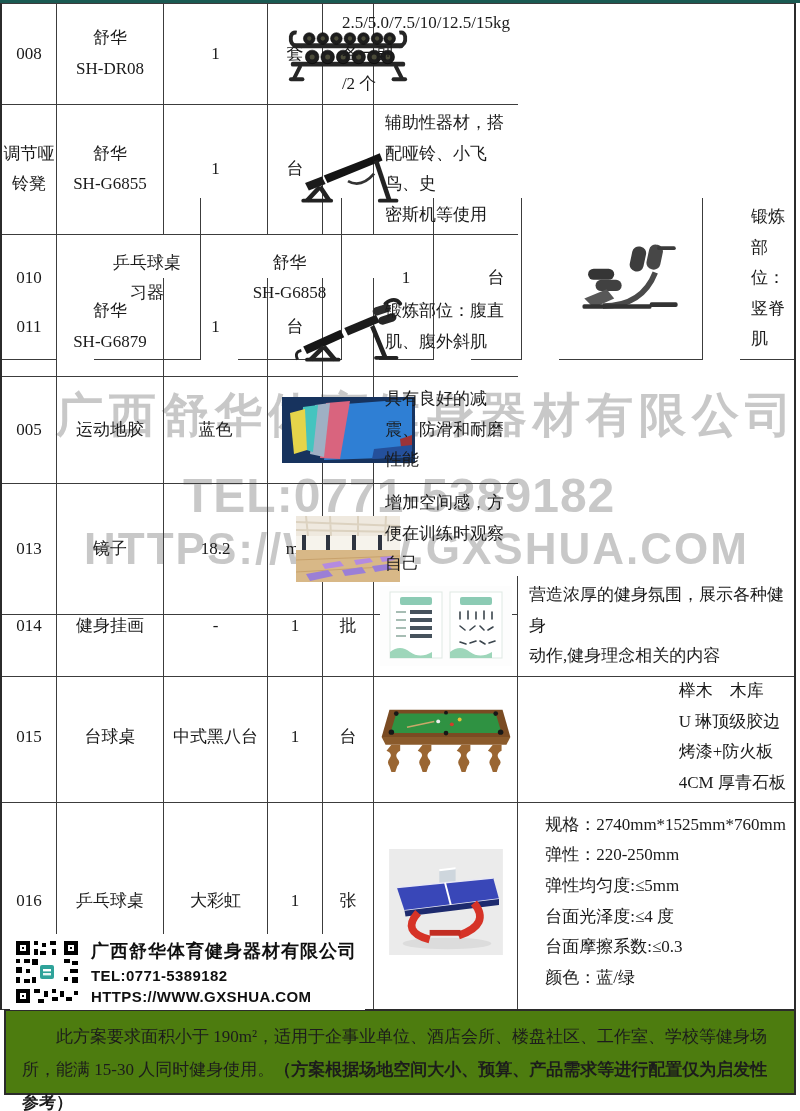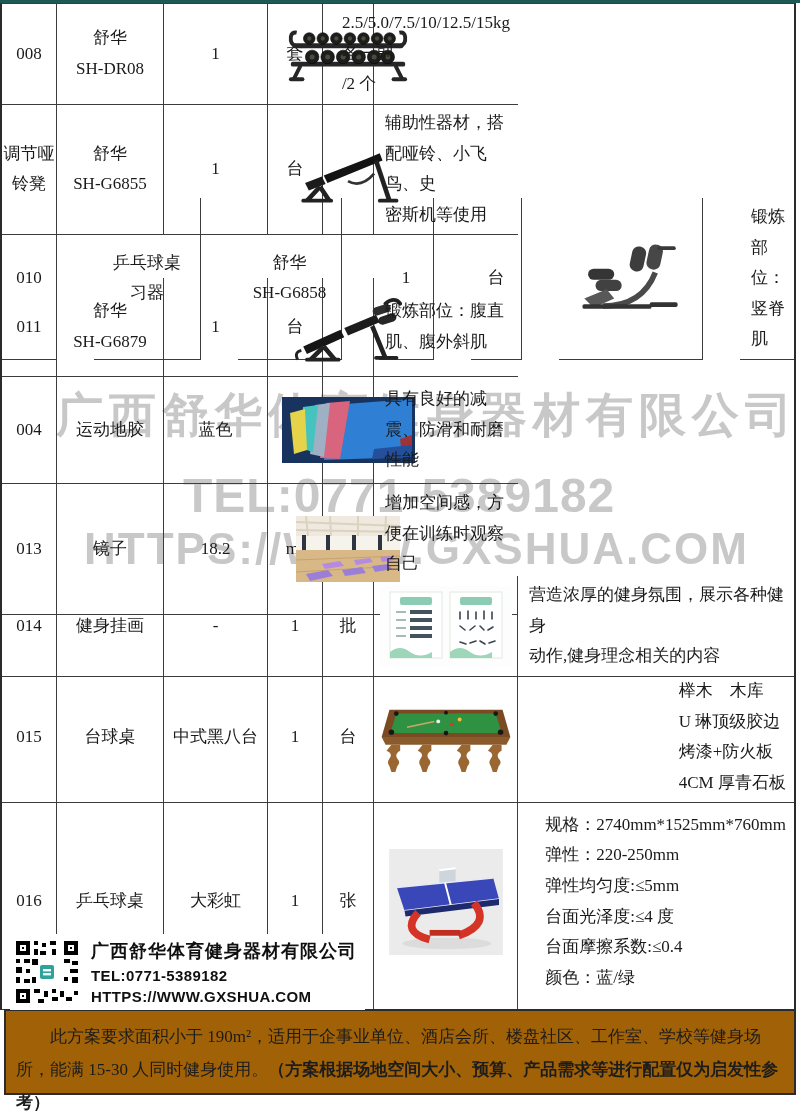--- a/index.html
+++ b/index.html
@@ -39,22 +39,22 @@
     display:flex;align-items:center;gap:11px;padding:4px 8px 4px 4px;
   }
   .qr{width:66px;height:68px;flex:0 0 auto;}
   .contact-lines{font-family:"Liberation Sans","DejaVu Sans",sans-serif;font-weight:bold;color:#101010;}
   .contact-company{font-size:18px;letter-spacing:1px;}
   .contact-tel{font-size:15px;margin-top:4px;letter-spacing:0.4px;}
   .contact-url{font-size:15px;margin-top:4px;letter-spacing:0.4px;}
   
   .footer-box{
     position:absolute;left:4px;top:1009px;width:792px;height:86px;box-sizing:border-box;
-    border:2px solid #2b2b2b;z-index:6;background:#a16207;
-    padding:9px 14px 0 10px;font-size:17px;line-height:1.95;color:#1c1c1c;
+    border:2px solid #2b2b2b;z-index:6;background:#4d7c0f;
+    padding:9px 14px 0 16px;font-size:17px;line-height:1.95;color:#1c1c1c;
   }
   .footer-box p{margin:0;text-indent:2em;}
   .footer-bold{font-weight:bold;}
 </style>
 </head>
 <body>
 
 <div class="top-strip"></div>
 
 <div class="tbl">
@@ -222,21 +222,21 @@
   </svg>
 </span>
         </div>
     <div class="cell c-desc">
           <span class="f-desc">锻炼部位：腹直肌、腹外斜肌</span>
         </div>
   </div>
 
   <div class="row" style="height: 107px;">
     <div class="cell">
-          <span class="f-id">004</span>
+          <span class="f-id">005</span>
         </div>
     <div class="cell">
           <span class="f-name">运动地胶</span>
         </div>
     <div class="cell">
           <span class="f-model">蓝色</span>
         </div>
     <div class="cell">
           <span class="f-unit">m²</span>
         </div>
@@ -434,21 +434,21 @@
     <path d="M88 56 Q106 78 72 90" fill="none" stroke="#d63327" stroke-width="8"></path>
     <rect x="42" y="84" width="32" height="6" fill="#c22d22"></rect>
   </svg>
 </span>
         </div>
     <div class="cell c-desc">
           <span class="f-desc">规格：2740mm*1525mm*760mm
 弹性：220-250mm
 弹性均匀度:≤5mm
 台面光泽度:≤4 度
-台面摩擦系数:≤0.4
+台面摩擦系数:≤0.3
 颜色：蓝/绿</span>
         </div>
   </div>
 </div>
 </div>
 
 <div class="wm wm1">广西舒华体育健身器材有限公司</div>
 <div class="wm wm2">TEL:0771-5389182</div>
 <div class="wm wm3">HTTPS://WWW.GXSHUA.COM</div>
 

